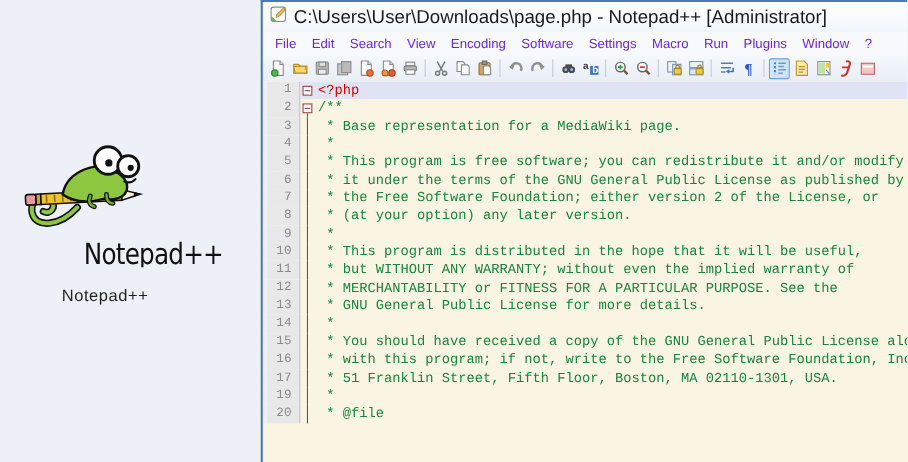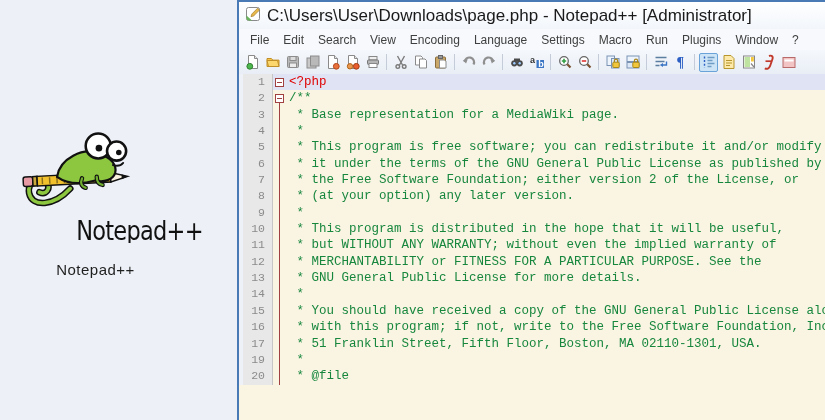--- a/index.html
+++ b/index.html
@@ -18,21 +18,21 @@
   .npp-window { position:absolute; left:237px; top:0; width:588px; height:420px;
                 border-left:2px solid #4a7ab5; border-top:2px solid #4a7ab5;
                 background:#f3f6fa; display:flex; flex-direction:column; }
 
   .title-bar { height:27px; background:linear-gradient(#ffffff,#f2f6fb);
                display:flex; align-items:center; padding-left:6px; gap:6px; flex:none; }
   .title-bar .title-text { font-size:17px; color:#1a1a1a; white-space:nowrap; }
 
   .menu-bar { height:21px; display:flex; align-items:center; background:#f7f9fc;
               padding-left:4px; flex:none; }
-  .menu-item { font-size:12px; color:#404040; padding:2px 7px; white-space:nowrap; cursor:default;text-align:center; }
+  .menu-item { font-size:12px; color:#6d28d9; padding:2px 7px; white-space:nowrap; cursor:default;text-align:center; }
 
   .toolbar { height:24px; display:flex; align-items:center; padding-left:4px; gap:1px;
              background:linear-gradient(#f5f8fc,#e9eef6); flex:none; }
   .tb-btn { width:19px; height:19px; display:flex; align-items:center; justify-content:center;
             border:1px solid transparent; border-radius:2px; }
   .tb-btn.active { background:#cde4f7; border-color:#6aa3d8; }
   .tb-sep { width:1px; height:16px; background:#c3ccd8; margin:0 3px; }
 
   .tab-bar { height:22px; display:flex; align-items:flex-end; background:#eef1f6;
              padding-left:2px; border-bottom:1px solid #9aa4b2; flex:none; }
@@ -117,21 +117,21 @@
       </span>
       <span class="title-text">C:\Users\User\Downloads\page.php - Notepad++ [Administrator]</span>
     </div>
 
     <div class="menu-bar">
         <span class="menu-item">File</span>
         <span class="menu-item">Edit</span>
         <span class="menu-item">Search</span>
         <span class="menu-item">View</span>
         <span class="menu-item">Encoding</span>
-        <span class="menu-item">Language</span>
+        <span class="menu-item">Software</span>
         <span class="menu-item">Settings</span>
         <span class="menu-item">Macro</span>
         <span class="menu-item">Run</span>
         <span class="menu-item">Plugins</span>
         <span class="menu-item">Window</span>
         <span class="menu-item">?</span>
       </div>
 
     <div class="toolbar">
         <div class="tb-btn">

